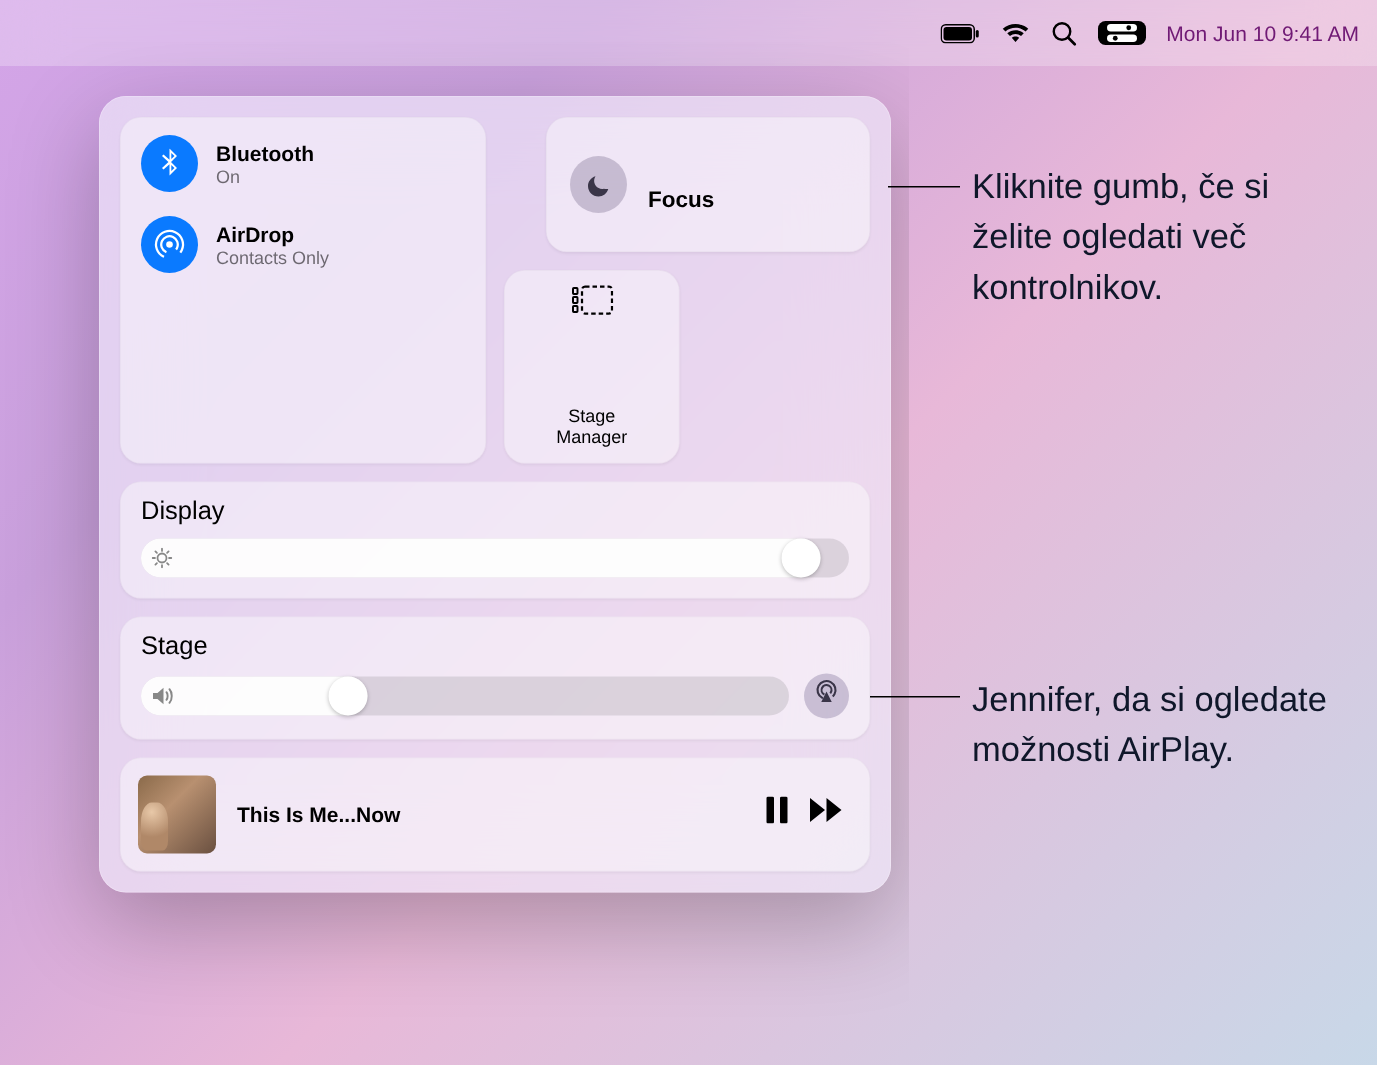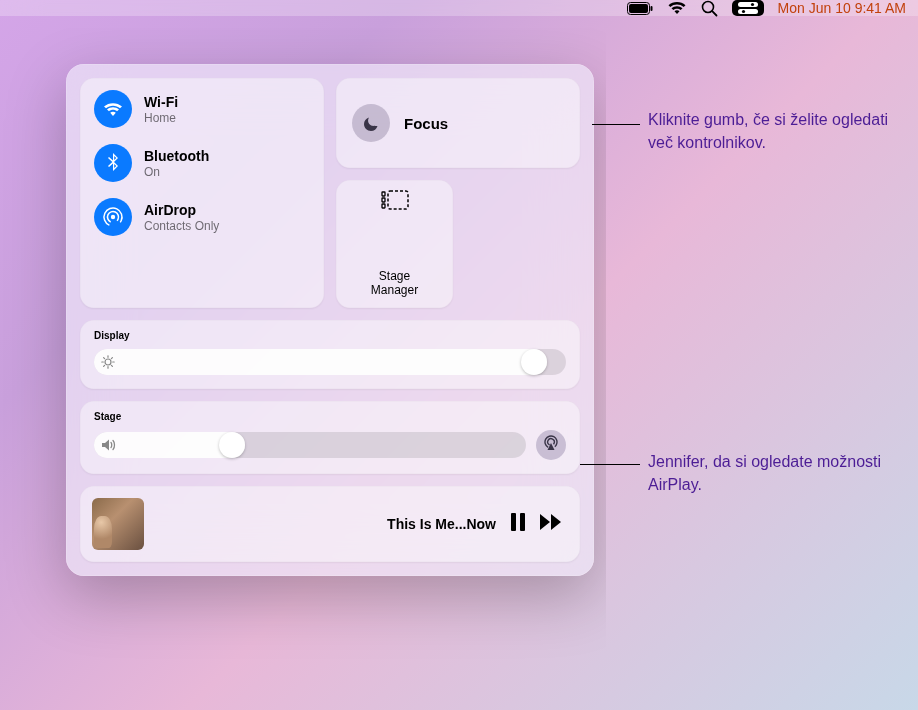--- a/index.html
+++ b/index.html
@@ -14,30 +14,30 @@
       height: 710px;
       background: linear-gradient(135deg, #d4a5e8 0%, #c9a0dc 25%, #e8b8d8 55%, #c8d8e8 100%);
       position: relative;
       overflow: hidden;
     }
     .menubar {
       position: absolute;
       top: 0;
       left: 0;
       right: 0;
-      height: 16px;
+      height: 44px;
       background: rgba(255,255,255,0.25);
       backdrop-filter: blur(20px);
       display: flex;
       align-items: center;
       justify-content: flex-end;
       padding: 0 12px 0 0;
       gap: 14px;
       font-size: 14px;
-      color: #c2410c;
+      color: #701a75;
     }
     .menubar-icon {
       display: flex;
       align-items: center;
       justify-content: center;
     }
     .menubar-icon svg { display: block; }
     .cc-toggle {
       background: #000;
       border-radius: 5px;
@@ -104,23 +104,24 @@
       color: #000;
     }
     .conn-text .sub {
       font-size: 12px;
       color: rgba(0,0,0,0.55);
       margin-top: 1px;
     }
     .focus-panel {
       padding: 26px 16px;
       display: flex;
-      align-items: center;
+      align-items: flex-end;
       gap: 14px;
       min-height: 64px;
+      margin-left: 28px;
     }
     .focus-icon-wrap {
       width: 38px;
       height: 38px;
       border-radius: 50%;
       background: rgba(120,110,140,0.35);
       display: flex;
       align-items: center;
       justify-content: center;
     }
@@ -146,22 +147,22 @@
       font-size: 12px;
       text-align: center;
       color: #000;
       line-height: 1.2;
     }
     .slider-panel {
       grid-column: 1 / -1;
       padding: 10px 14px 14px;
     }
     .slider-title {
-      font-size: 10px;
-      font-weight: 700;
+      font-size: 17px;
+      font-weight: 400;
       margin-bottom: 8px;
       color: #000;
     }
     .slider-track {
       position: relative;
       height: 26px;
       background: rgba(0,0,0,0.1);
       border-radius: 13px;
       display: flex;
       align-items: center;
@@ -205,21 +206,20 @@
       align-items: center;
       justify-content: center;
       flex-shrink: 0;
     }
     .now-playing {
       grid-column: 1 / -1;
       padding: 12px;
       display: flex;
       align-items: center;
       gap: 14px;
-      text-align: right;
     }
     .album-art {
       width: 52px;
       height: 52px;
       border-radius: 6px;
       background: linear-gradient(135deg,#8a6a4a 0%,#b89070 40%,#6a5040 100%);
       position: relative;
       overflow: hidden;
       flex-shrink: 0;
     }
@@ -235,22 +235,22 @@
     .np-title { font-size: 14px; font-weight: 600; }
     .np-sub { font-size: 12px; color: rgba(0,0,0,0.55); margin-top:1px;}
     .np-ctrl {
       display: flex;
       gap: 14px;
       align-items: center;
       padding-right: 6px;
     }
     .callout {
       position: absolute;
-      font-size: 16px;
-      color: #4c1d95;
+      font-size: 23px;
+      color: #0f172a;
       line-height: 1.45;
       max-width: 250px;
     }
     .callout-line {
       position: absolute;
       height: 1px;
       background: #000;
     }
   </style>
 </head>
@@ -286,31 +286,20 @@
   <span class="menubar-datetime">Mon Jun 10  9:41 AM</span>
 </div>
 
 <div class="desktop-clip">
 
   <div class="control-center">
 
     <div class="panel connectivity">
       <div class="conn-row">
         <div class="circle-icon circle-blue">
-          <svg width="20" height="15" viewBox="0 0 20 15">
-              <path d="M10 14 L7.2 10.8 C8.8 9.5 11.2 9.5 12.8 10.8 Z M4 7.5 C7.3 4.5 12.7 4.5 16 7.5 L14 9.3 C11.7 7.3 8.3 7.3 6 9.3 Z M1 4.5 C5.8 0 14.2 0 19 4.5 L17 6.3 C13.1 2.8 6.9 2.8 3 6.3 Z" fill="#fff"></path>
-            </svg>
-        </div>
-        <div class="conn-text">
-          <div class="title">Wi-Fi</div>
-          <div class="sub">Home</div>
-        </div>
-      </div>
-      <div class="conn-row">
-        <div class="circle-icon circle-blue">
           <svg width="12" height="20" viewBox="0 0 12 20">
               <path d="M6 0 L11 5 L7 9 L11 13 L6 18 L6 10.5 L2 14 L1 13 L5.3 9 L1 5 L2 4 L6 7.5 Z M7.2 3 L7.2 7 L9.3 5 Z M7.2 11 L7.2 15 L9.3 13 Z" fill="#fff"></path>
             </svg>
         </div>
         <div class="conn-text">
           <div class="title">Bluetooth</div>
           <div class="sub">On</div>
         </div>
       </div>
       <div class="conn-row">

